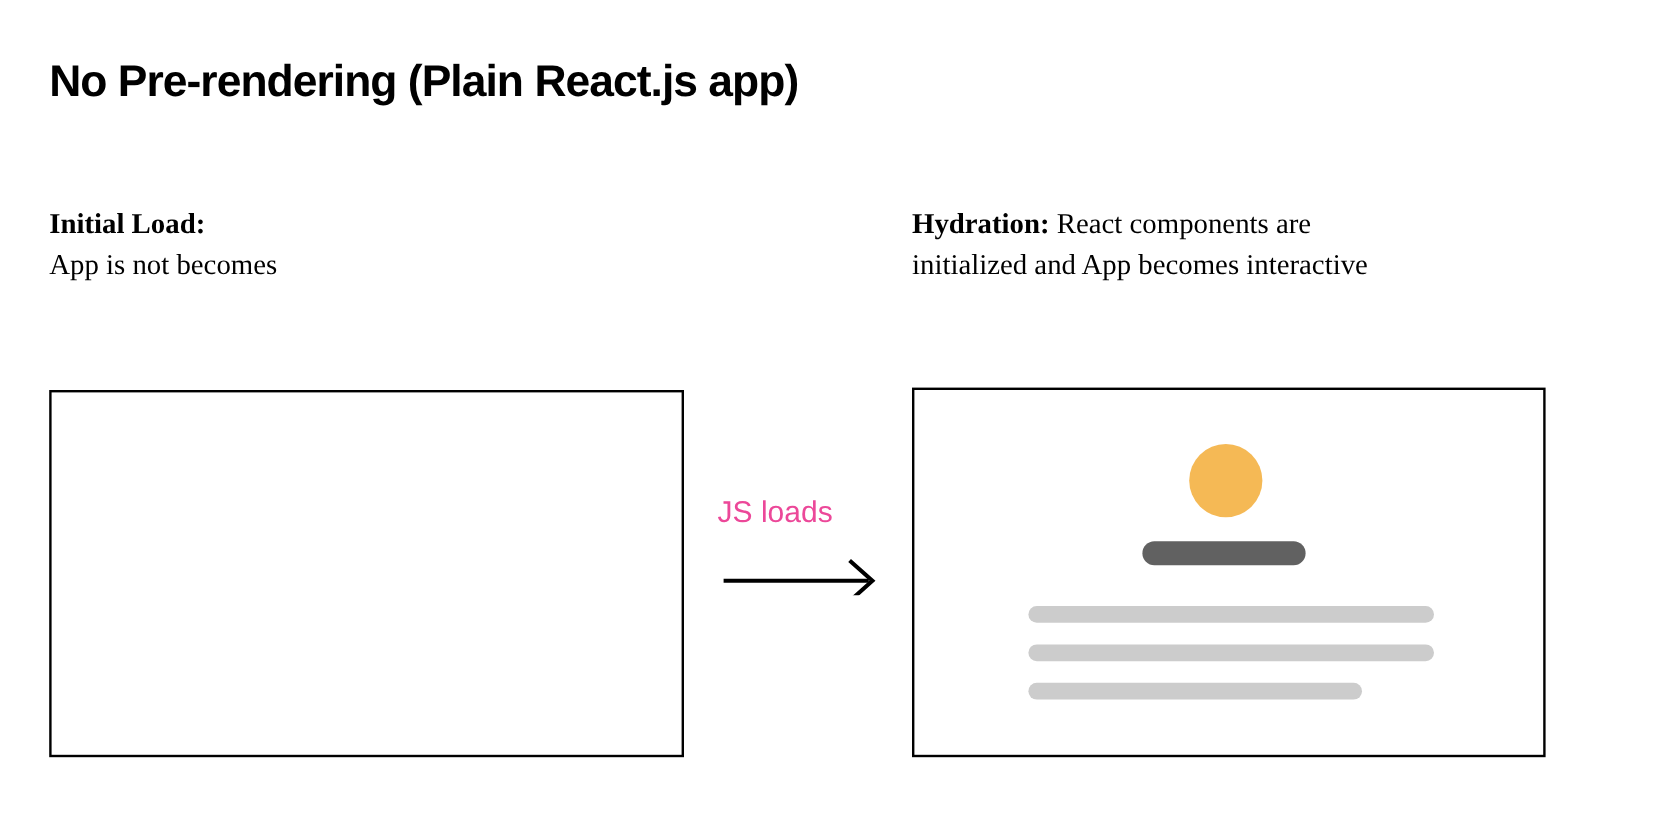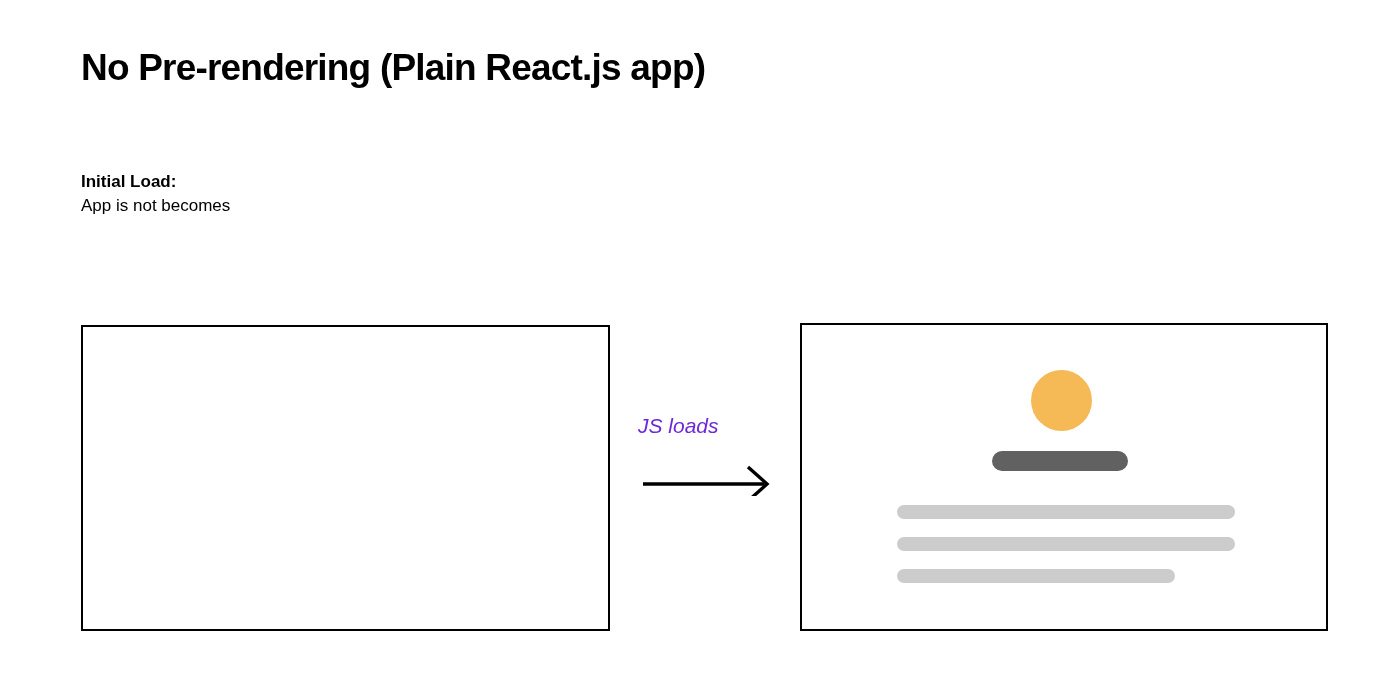--- a/index.html
+++ b/index.html
@@ -13,21 +13,20 @@
     position: relative;
     overflow: hidden;
     font-family: "Liberation Sans", sans-serif;
     color: #000000;
     -webkit-font-smoothing: antialiased;
   }
 
   .slide {
     position: absolute;
     inset: 0;
-    margin-left: 40px;
   }
 
   
   .title {
     position: absolute;
     left: 41px;
     top: 47px;
     font-size: 37px;
     font-weight: 700;
     letter-spacing: -0.8px;
@@ -37,24 +36,25 @@
 
   
   .col {
     position: absolute;
     top: 170px;
   }
   .col-left  { left: 41px;  width: 540px; }
   .col-right { left: 760px; width: 600px; }
 
   .caption {
-    font-size: 17px;
+    font-size: 24px;
     line-height: 1.42;
     font-weight: 400;
     color: #000000;
+    font-family: Liberation Serif, serif;
   }
   .caption .lead {
     font-weight: 700;
   }
   .caption-line2 {
     display: block;
   }
 
   
   .frame {
@@ -104,25 +104,24 @@
   .text-bar-3 { top: 244px; width: 278px; }
 
   
   .connector {
     position: absolute;
     left: 598px;
     top: 415px;
     width: 140px;
   }
   .connector-label {
-    font-size: 21px;
+    font-size: 25px;
     line-height: 1;
     white-space: nowrap;
-    color: #6d28d9;
-    font-style: italic;
+    color: #ec4899;
   }
   .arrow {
     position: absolute;
     left: 2px;
     top: 47px;
   }
 </style>
 </head>
 <body>
 
@@ -130,20 +129,27 @@
 
   <div class="title">No Pre-rendering (Plain React.js app)</div>
 
   <div class="col col-left">
     <div class="caption">
       <span class="lead">Initial Load:</span>
       <span class="caption-line2">App is not becomes</span>
     </div>
   </div>
 
+  <div class="col col-right">
+    <div class="caption">
+      <span class="lead">Hydration:</span>
+      <span>React components are</span>
+      <span class="caption-line2">initialized and App becomes interactive</span>
+    </div>
+  </div>
 
   <div class="frame frame-empty" style="border-color: rgb(0, 0, 0);"></div>
 
   <div class="connector">
     <div class="connector-label">JS loads</div>
     <svg class="arrow" width="132" height="34" viewBox="0 0 132 34">
       <line x1="3" y1="22" x2="124" y2="22" stroke="#000000" stroke-width="3.4" stroke-linecap="butt"></line>
       <polyline points="108,5 127,22 108,39" fill="none" stroke="#000000" stroke-width="3.4" stroke-linecap="butt" stroke-linejoin="miter"></polyline>
     </svg>
   </div>

